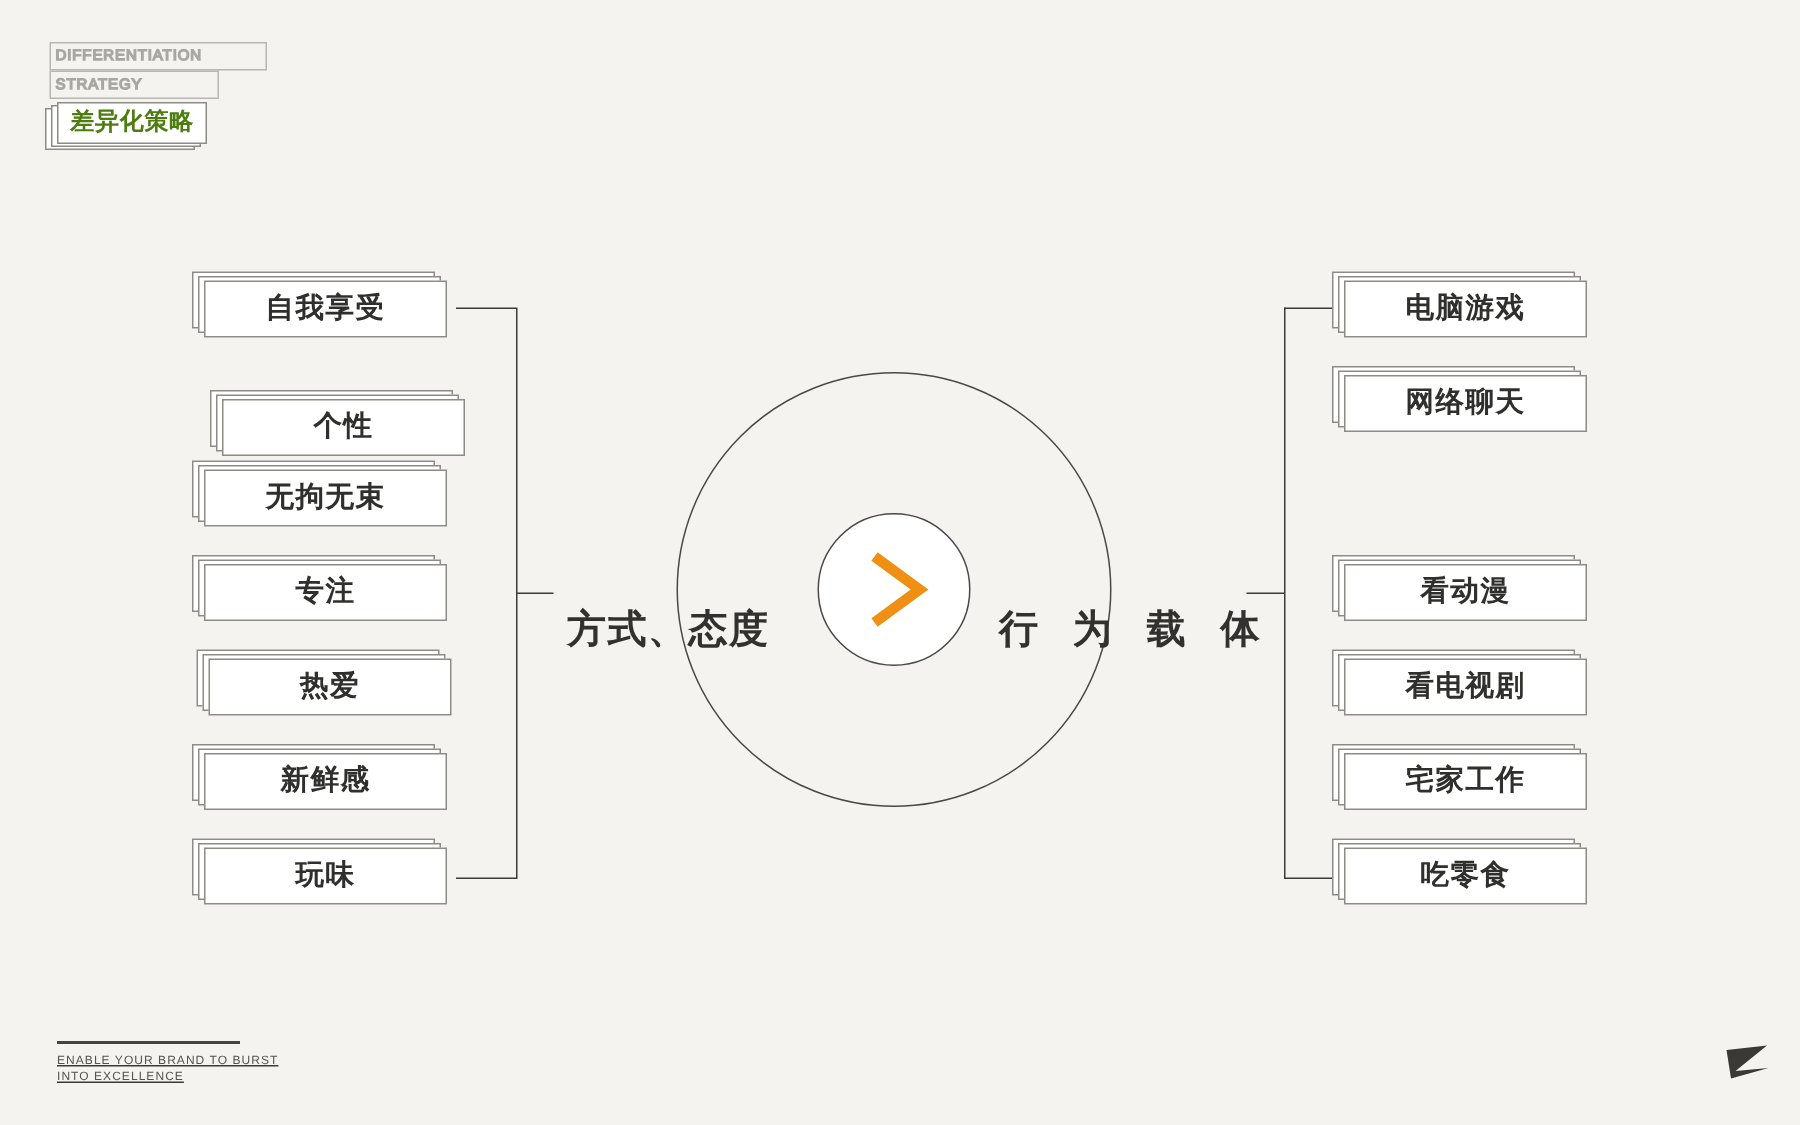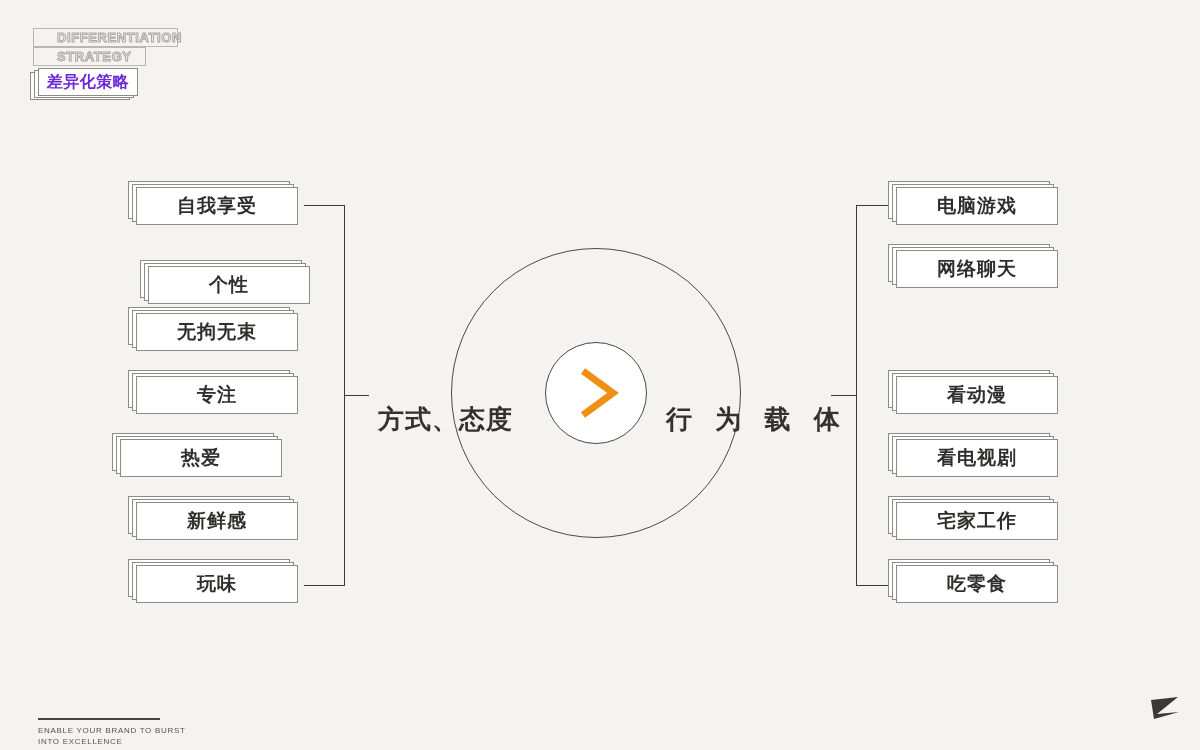--- a/index.html
+++ b/index.html
@@ -32,28 +32,27 @@
   .logo-en-box {
     position: absolute;
     border: 1px solid #b9b7b2;
     background: transparent;
     box-sizing: border-box;
   }
   .logo-en-box.l1 { left: 3px;  top: 0px;  width: 145px; height: 19px; }
   .logo-en-box.l2 { left: 3px;  top: 19px; width: 113px; height: 19px; }
   .logo-en-text {
     position: absolute;
-    font-size: 13px;
+    font-size: 10px;
     letter-spacing: 0.6px;
-    font-weight: 700;
+    font-weight: 400;
     color: transparent;
     -webkit-text-stroke: 1px #a9a7a2;
     white-space: nowrap;
     line-height: 19px;
-    margin-left: 20px;
   }
   .logo-en-text.t1 { left: 7px;  top: 0px; }
   .logo-en-text.t2 { left: 7px;  top: 19px; }
 
   .logo-cn-wrap {
     position: absolute;
     left: 0px;
     top: 40px;
     width: 110px;
     height: 30px;
@@ -72,21 +71,21 @@
   .logo-cn-text {
     position: absolute;
     left: 8px;
     top: 0px;
     width: 100px;
     height: 28px;
     line-height: 28px;
     text-align: center;
     font-size: 16px;
     font-weight: 700;
-    color: #6d28d9;
+    color: #4d7c0f;
     letter-spacing: 0.5px;
   }
 
   
   .card {
     position: absolute;
     width: 188px;
     height: 44px;
   }
   .card .layer {
@@ -166,22 +165,23 @@
     line-height: 34px;
     margin-top: 26px;
   }
   .center-label.left  { left: 378px; top: 376px; letter-spacing: 1px; }
   .center-label.right { left: 666px; top: 376px; letter-spacing: 8px; }
 
   
   .footer {
     position: absolute;
     left: 38px;
-    top: 718px;
+    top: 694px;
     width: 230px;
+    text-decoration: underline;
   }
   .footer-rule {
     width: 122px;
     height: 2px;
     background: #45433f;
     margin-bottom: 5px;
   }
   .footer-text {
     font-size: 8px;
     line-height: 11px;
@@ -233,21 +233,21 @@
     <div class="layer s2"></div>
     <div class="layer s1"></div>
     <div class="label">无拘无束</div>
   </div>
   <div class="card" style="left:128px; top:370px;">
     <div class="layer s3"></div>
     <div class="layer s2"></div>
     <div class="layer s1"></div>
     <div class="label">专注</div>
   </div>
-  <div class="card" style="left:112px; top:433px;">
+  <div class="card" style="left:131px; top:433px;">
     <div class="layer s3"></div>
     <div class="layer s2"></div>
     <div class="layer s1"></div>
     <div class="label">热爱</div>
   </div>
   <div class="card" style="left:128px; top:496px;">
     <div class="layer s3"></div>
     <div class="layer s2"></div>
     <div class="layer s1"></div>
     <div class="label">新鲜感</div>

